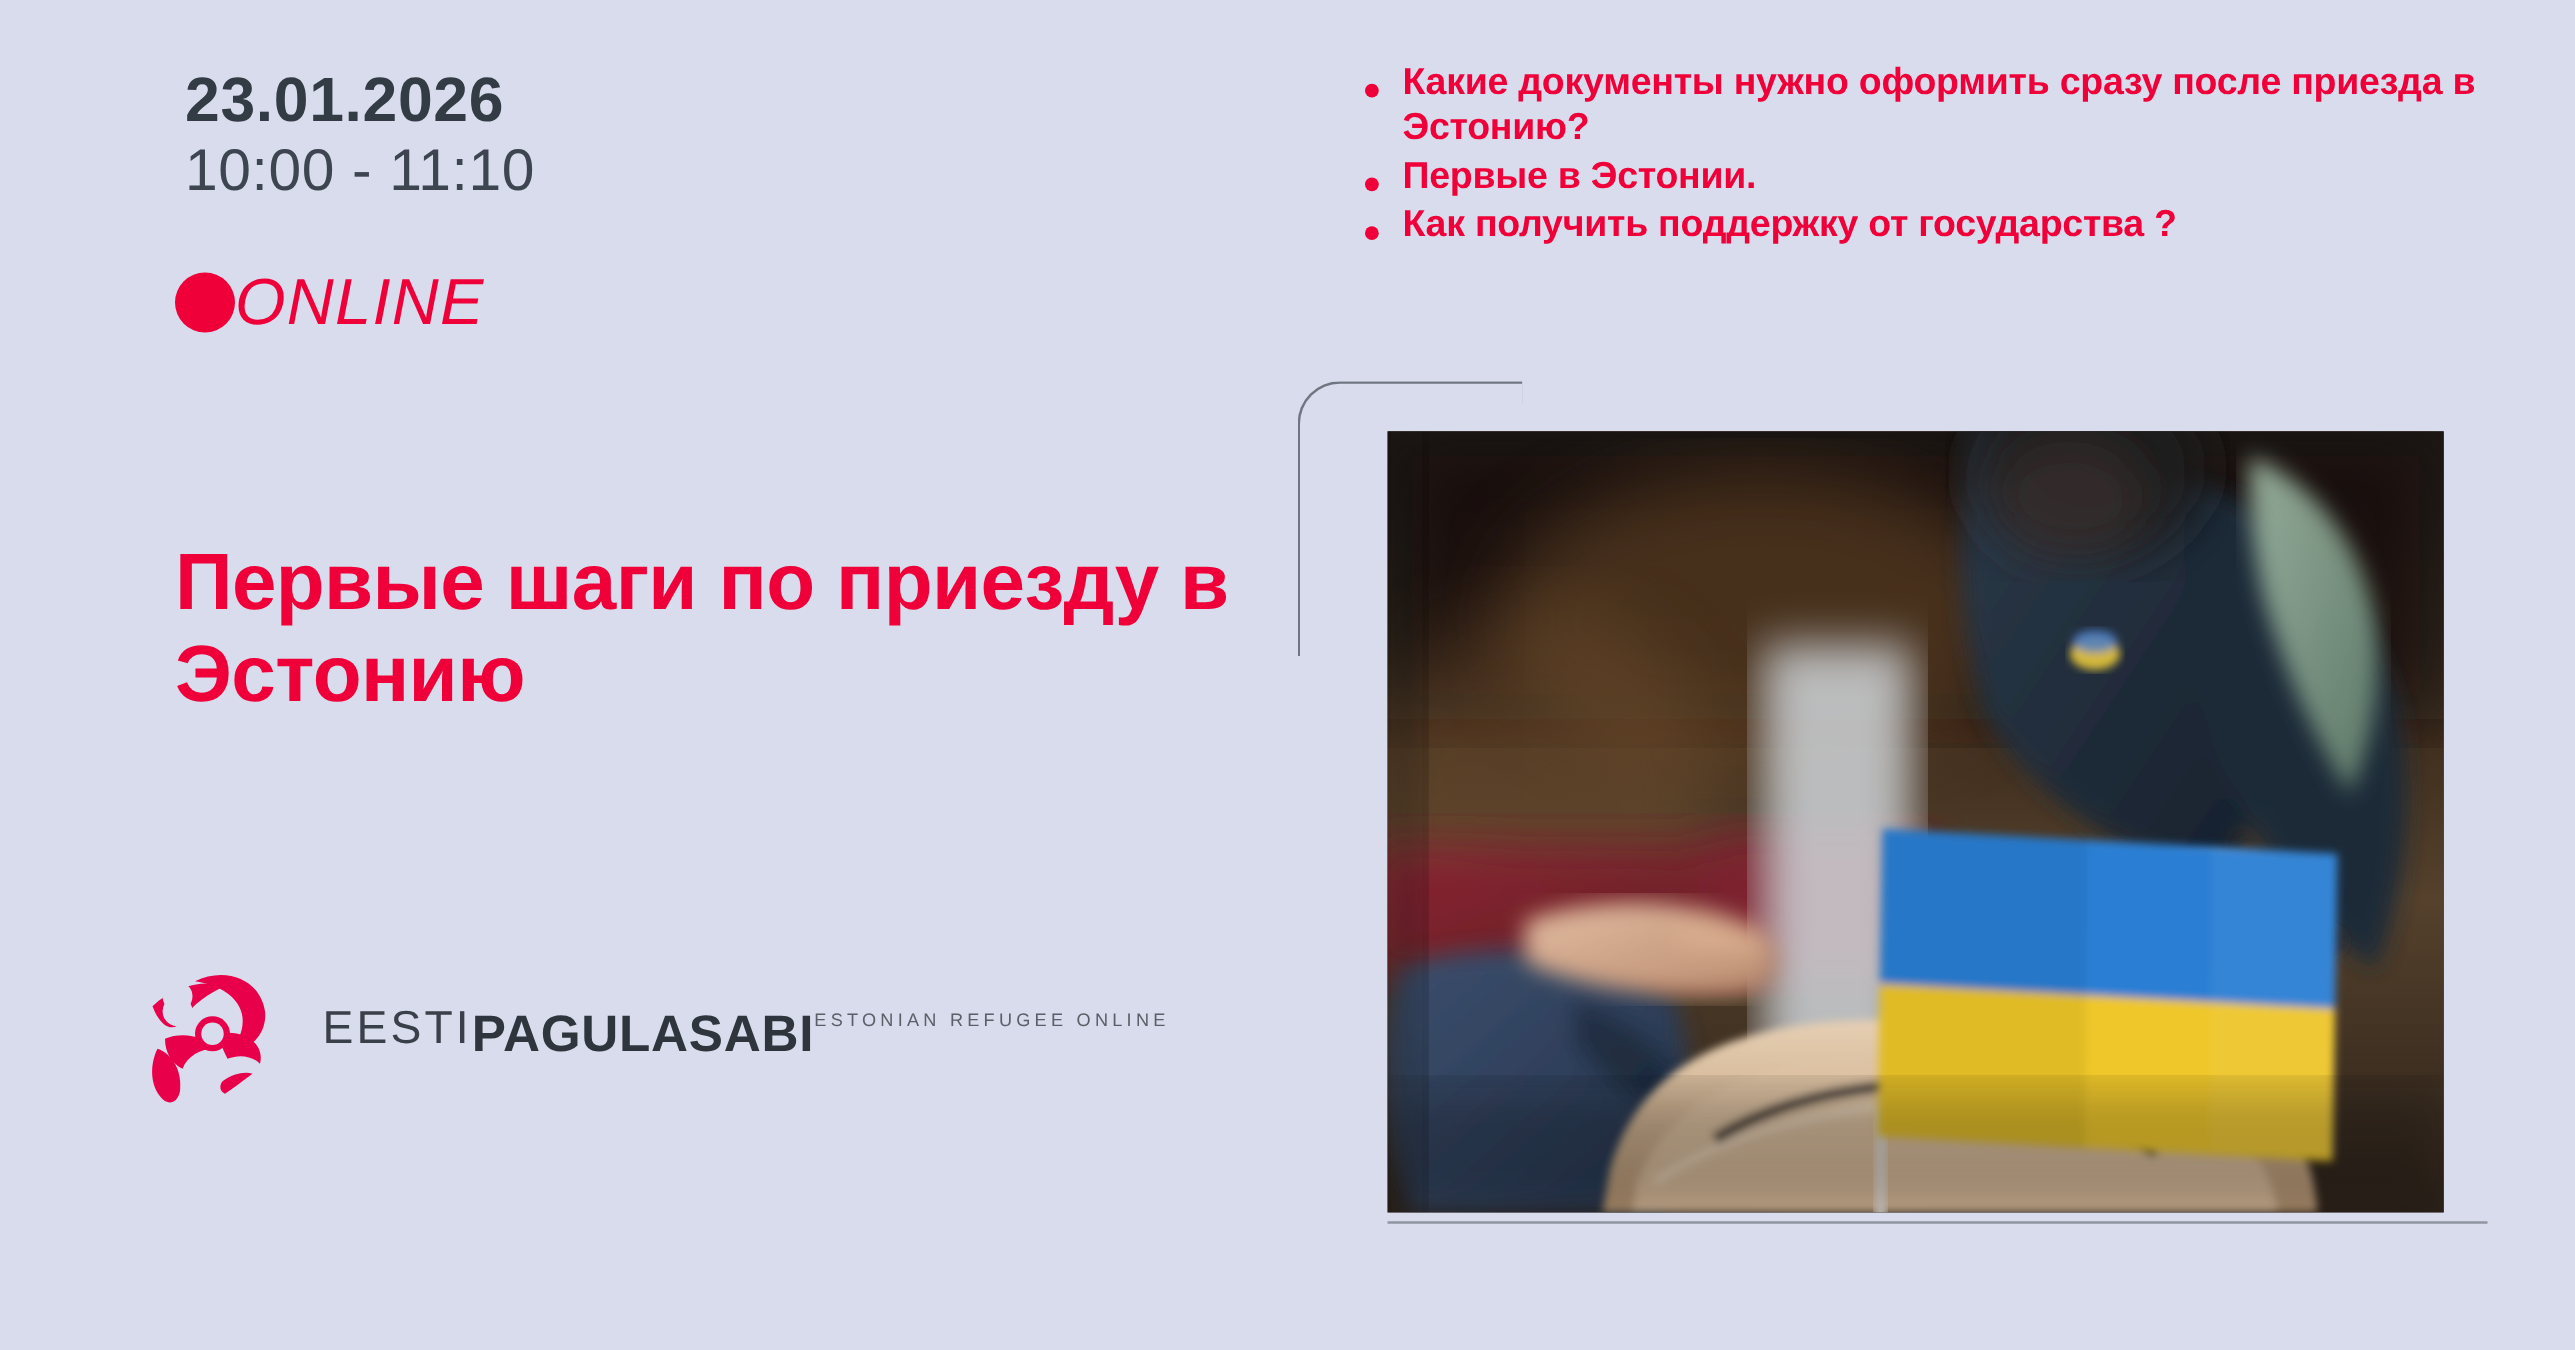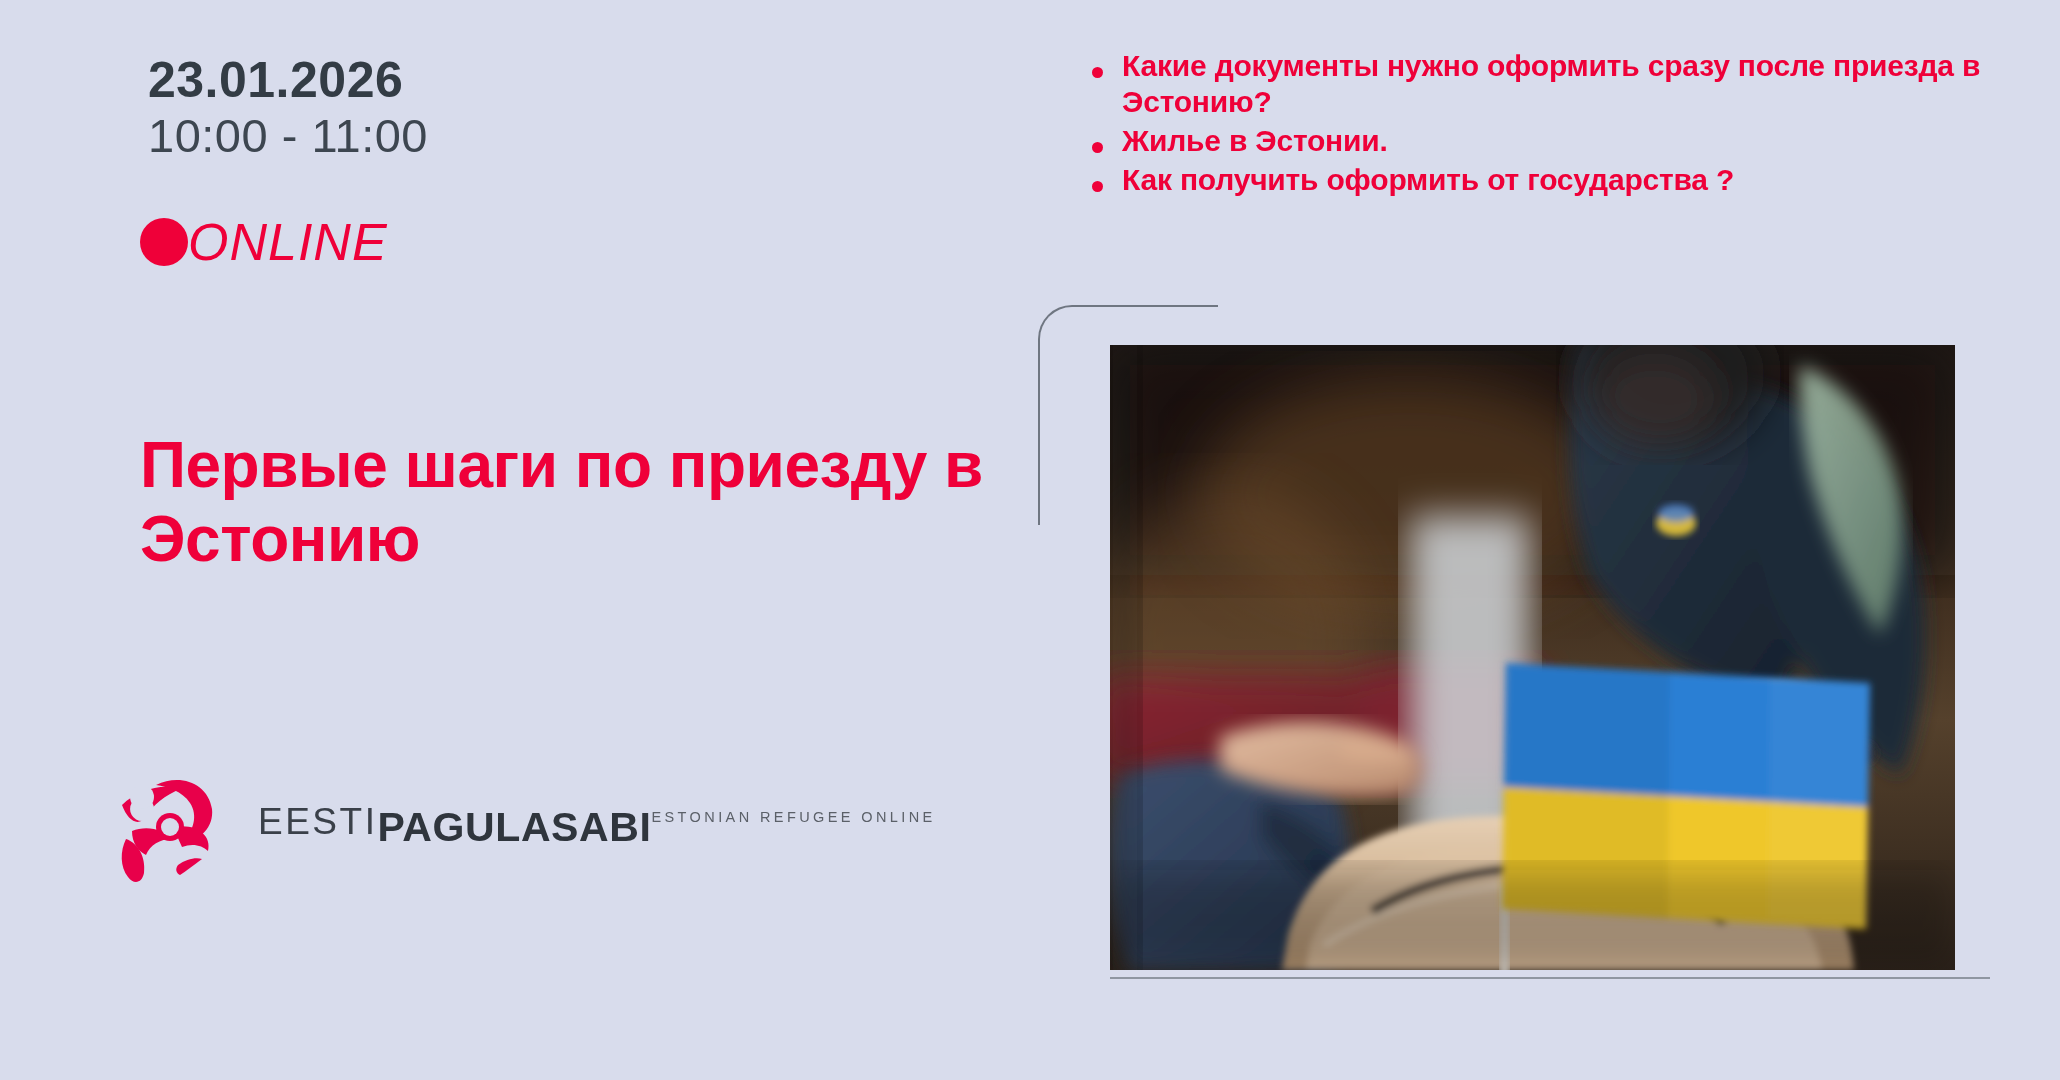--- a/index.html
+++ b/index.html
@@ -201,21 +201,21 @@
 </style>
 </head>
 <body>
 
 <div id="poster">
 
   <div class="left-col">
 
     <div class="date-block">
       <div class="date-line">23.01.2026</div>
-      <div class="time-line">10:00 - 11:00</div>
+      <div class="time-line">10:00 - 11:10</div>
     </div>
 
     <div class="online-row">
       <span class="online-dot"></span>
       <span class="online-text">ONLINE</span>
     </div>
 
     <div class="headline">Первые шаги по приезду в Эстонию</div>
 
     <div class="logo">
@@ -248,22 +248,22 @@
         <span class="logo-pagulasabi">PAGULASABI</span>
         <span class="logo-sub">ESTONIAN REFUGEE ONLINE</span>
       </span>
     </div>
   </div>
 
   <div class="right-col">
 
     <ul class="bullets">
       <li>Какие документы нужно оформить сразу после приезда в Эстонию?</li>
-      <li>Жилье в Эстонии.</li>
-      <li>Как получить оформить от государства ?</li>
+      <li>Первые в Эстонии.</li>
+      <li>Как получить поддержку от государства ?</li>
     </ul>
   </div>
 
   <div class="photo-frame-outline"></div>
   <div class="photo-frame-bottom"></div>
 
   <div class="photo">
     <svg width="845" height="625" viewBox="0 0 845 625" aria-hidden="true">
       <defs>
         <linearGradient id="bgWall" x1="0" y1="0" x2="0" y2="1">

